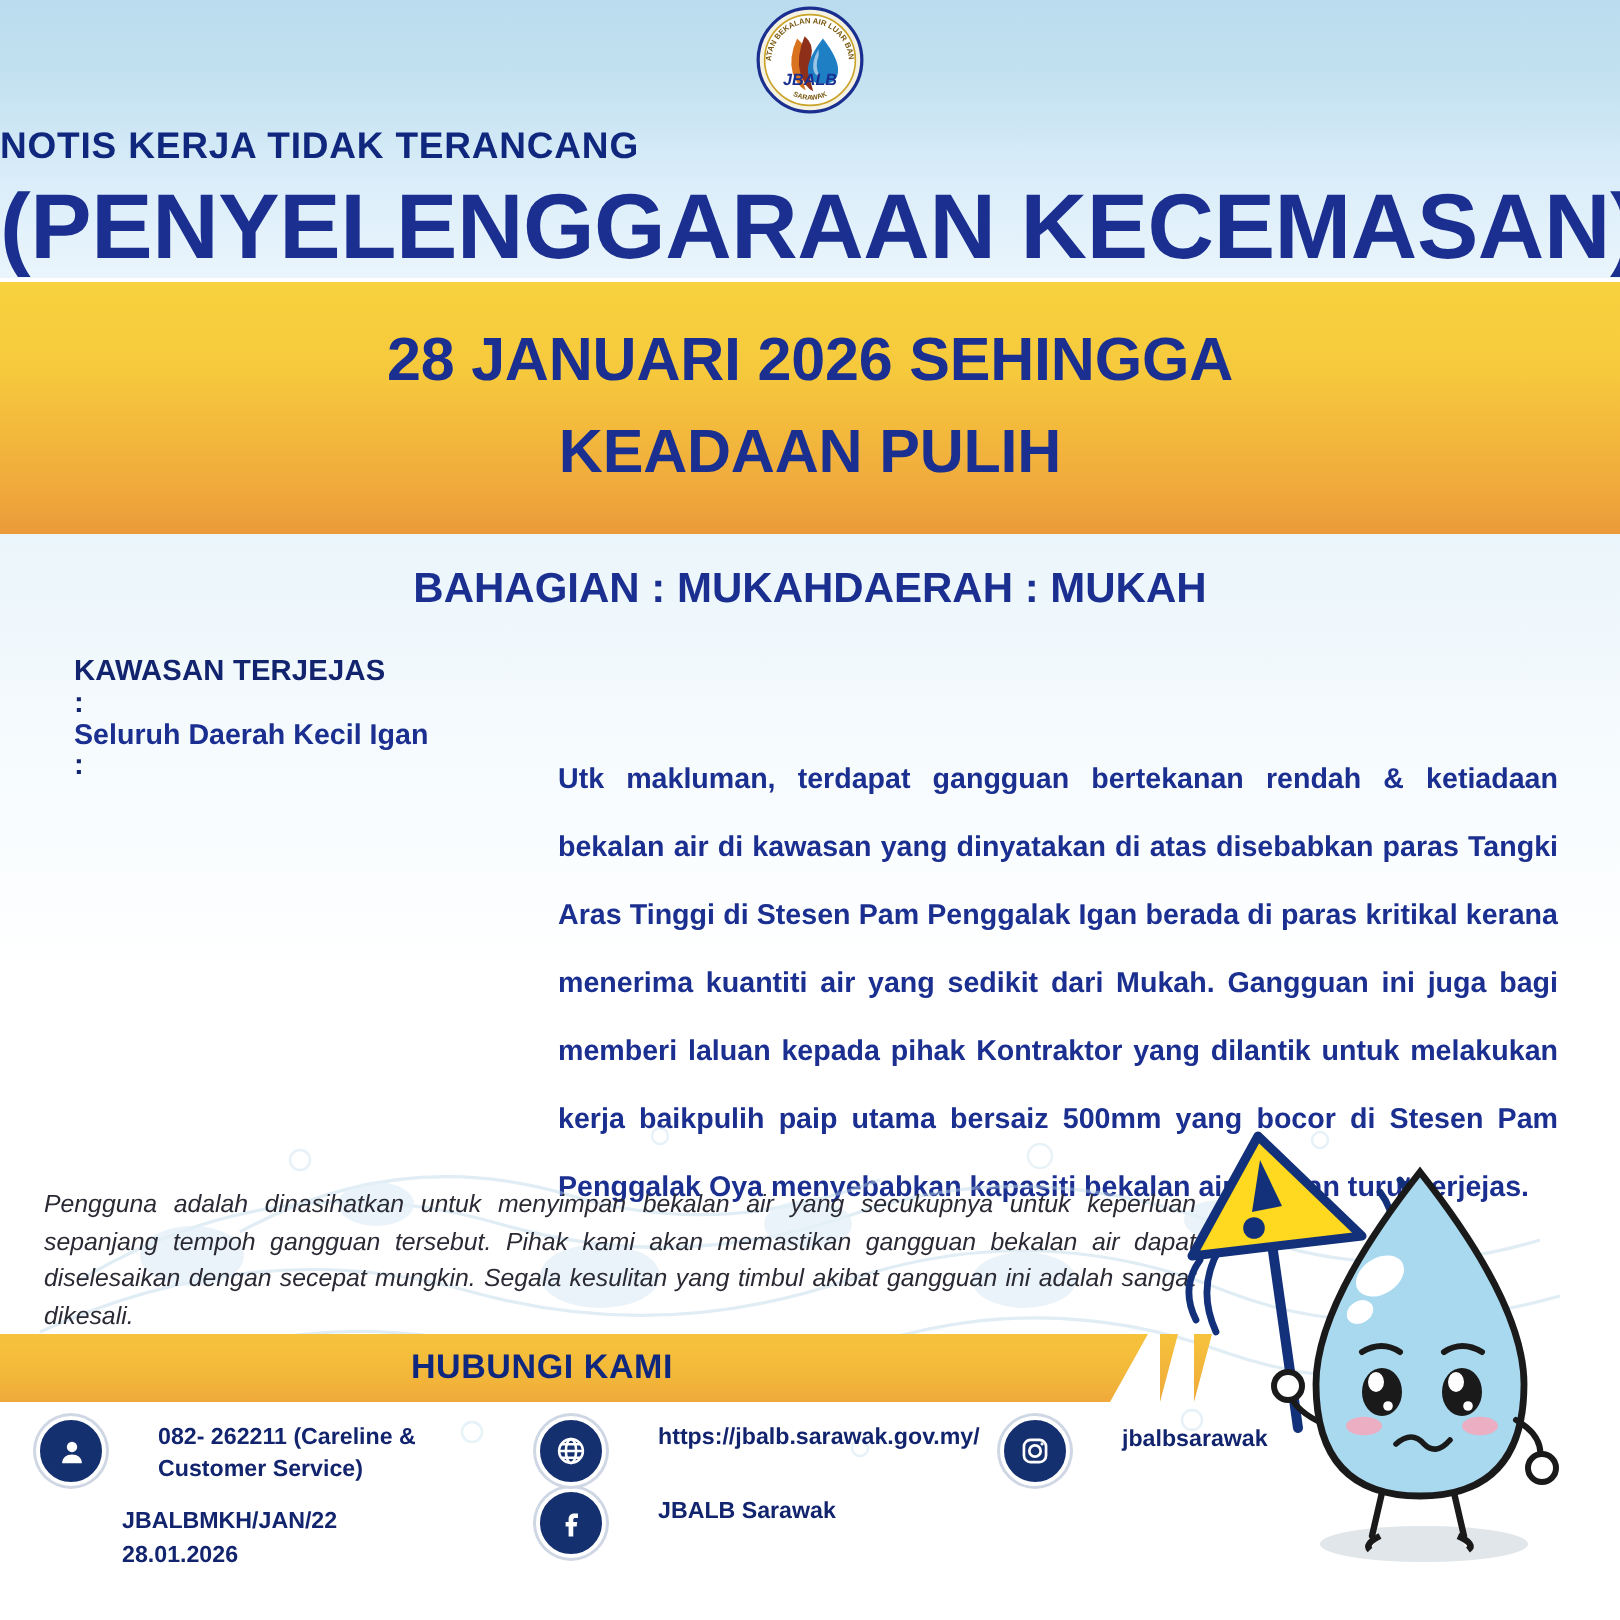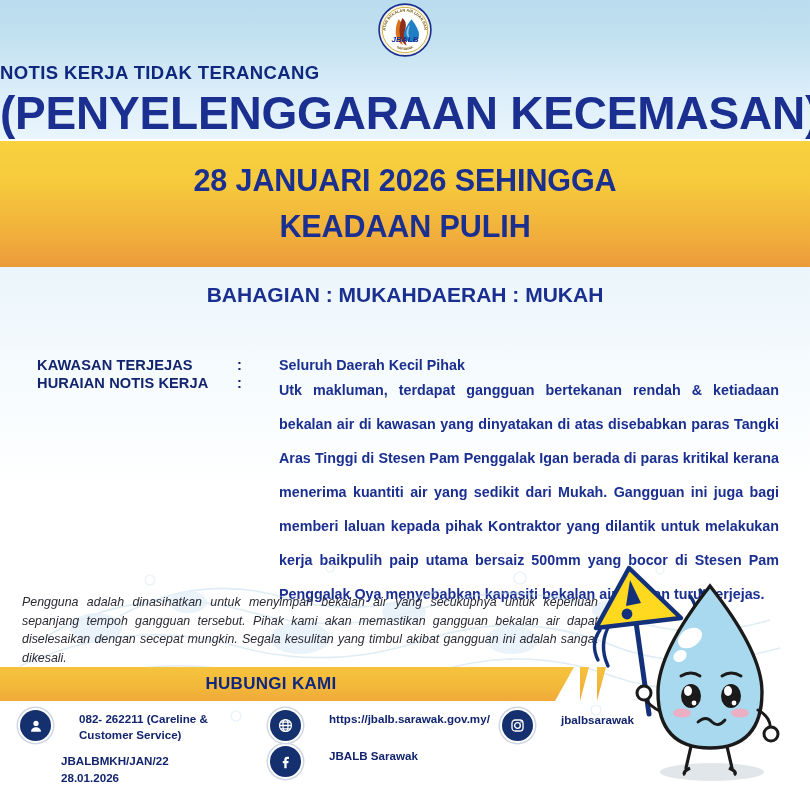--- a/index.html
+++ b/index.html
@@ -54,21 +54,21 @@
 
   .field{position:absolute;display:flex;}
   .field .lbl{
     color:#12246e;font-size:14.6px;font-weight:bold;letter-spacing:.1px;
     width:200px;white-space:nowrap;
   }
   .field .colon{color:#12246e;font-size:14.6px;font-weight:bold;width:42px;}
   .field .val{
     color:#1a2f8f;font-size:14.3px;font-weight:bold;
   }
-  #f-kawasan{left:37px;top:357px;}
+  #f-kawasan{left:37px;top:328px;flex-direction:column;}
   #f-huraian{left:37px;top:375px;}
   #huraian-text{
     position:absolute;left:279px;top:373px;width:500px;
     color:#1a2f8f;font-size:14.3px;font-weight:bold;
     text-align:justify;line-height:2.38;
   }
 
   
   .splash{position:absolute;left:0;top:520px;width:810px;height:250px;pointer-events:none;opacity:.55;}
 
@@ -157,25 +157,24 @@
   <div class="body-area"></div>
 
   <div class="region-row">
     <div>BAHAGIAN : MUKAH</div>
     <div>DAERAH : MUKAH</div>
   </div>
 
   <div class="field" id="f-kawasan">
     <div class="lbl">KAWASAN TERJEJAS</div>
     <div class="colon">:</div>
-    <div class="val">Seluruh Daerah Kecil Pihak</div>
+    <div class="val">Seluruh Daerah Kecil Igan</div>
   </div>
 
   <div class="field" id="f-huraian">
-    <div class="lbl">HURAIAN NOTIS KERJA</div>
     <div class="colon">:</div>
   </div>
   <div id="huraian-text">Utk makluman, terdapat gangguan bertekanan rendah &amp; ketiadaan bekalan air di kawasan yang dinyatakan di atas disebabkan paras Tangki Aras Tinggi di Stesen Pam Penggalak Igan berada di paras kritikal kerana menerima kuantiti air yang sedikit dari Mukah. Gangguan ini juga bagi memberi laluan kepada pihak Kontraktor yang dilantik untuk melakukan kerja baikpulih paip utama bersaiz 500mm yang bocor di Stesen Pam Penggalak Oya menyebabkan kapasiti bekalan air ke Igan turut terjejas.</div>
 
   <svg class="splash" viewBox="0 0 810 250">
     <g fill="none" stroke="#bcd7e8" stroke-width="1.6" opacity=".85">
       <path d="M40 120 Q140 60 250 92 Q340 118 430 86 Q520 56 620 96 Q690 124 770 100"></path>
       <path d="M20 146 Q130 96 236 126 Q330 152 424 120 Q520 88 614 126 Q686 154 780 128"></path>
       <path d="M60 170 Q160 130 256 156 Q346 180 436 152 Q524 124 612 156 Q680 180 756 160"></path>
       <path d="M120 96 Q200 52 286 78 Q360 100 440 70"></path>

